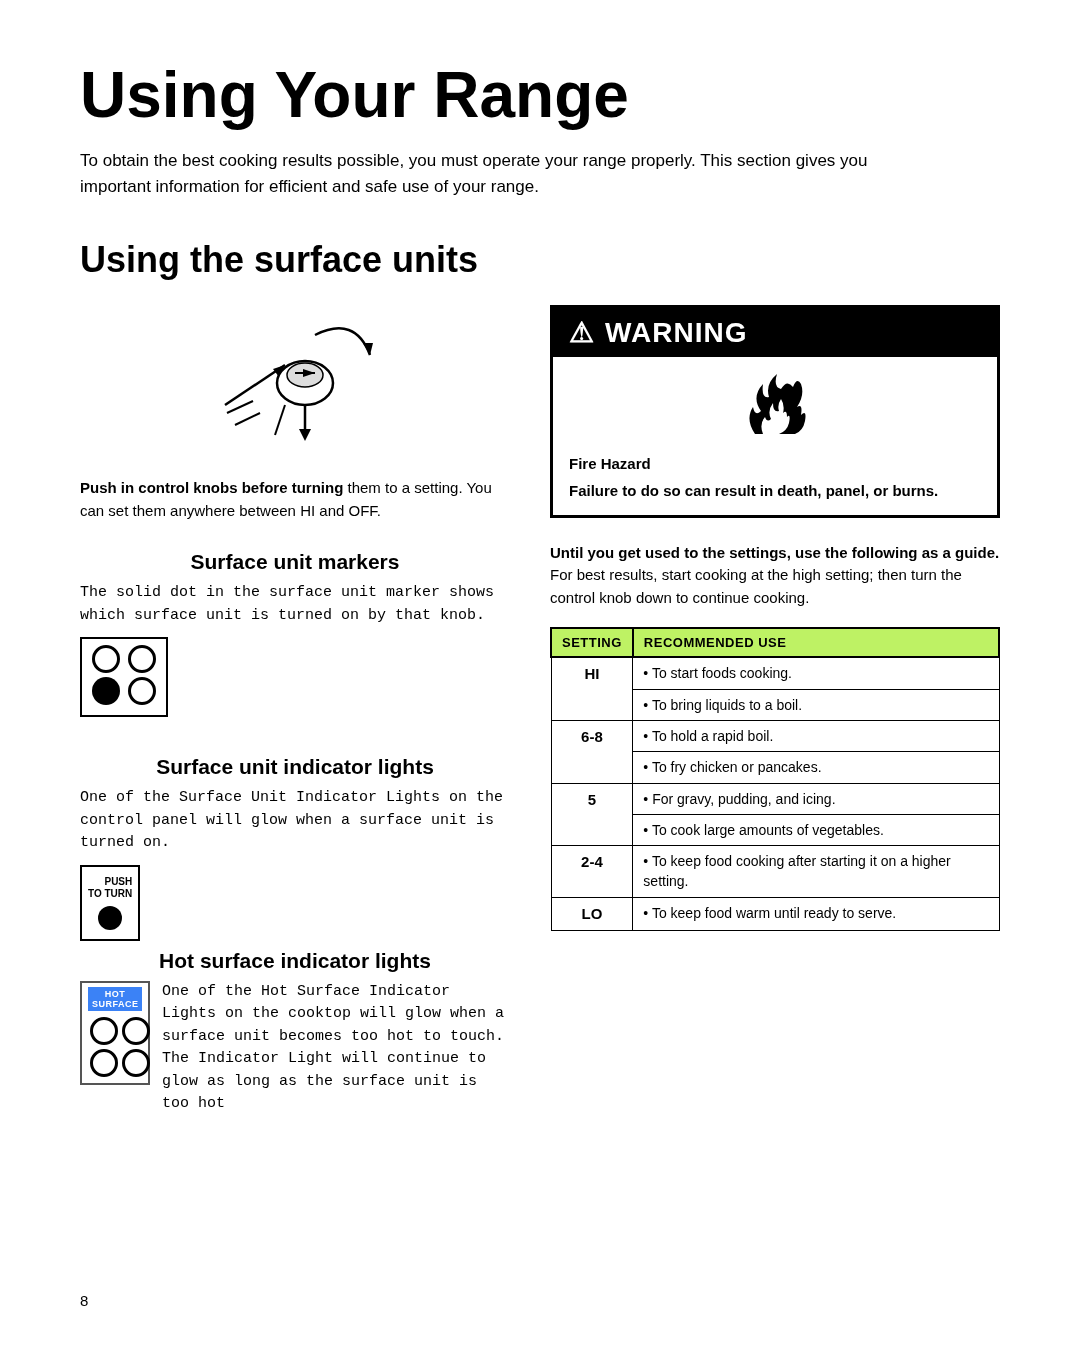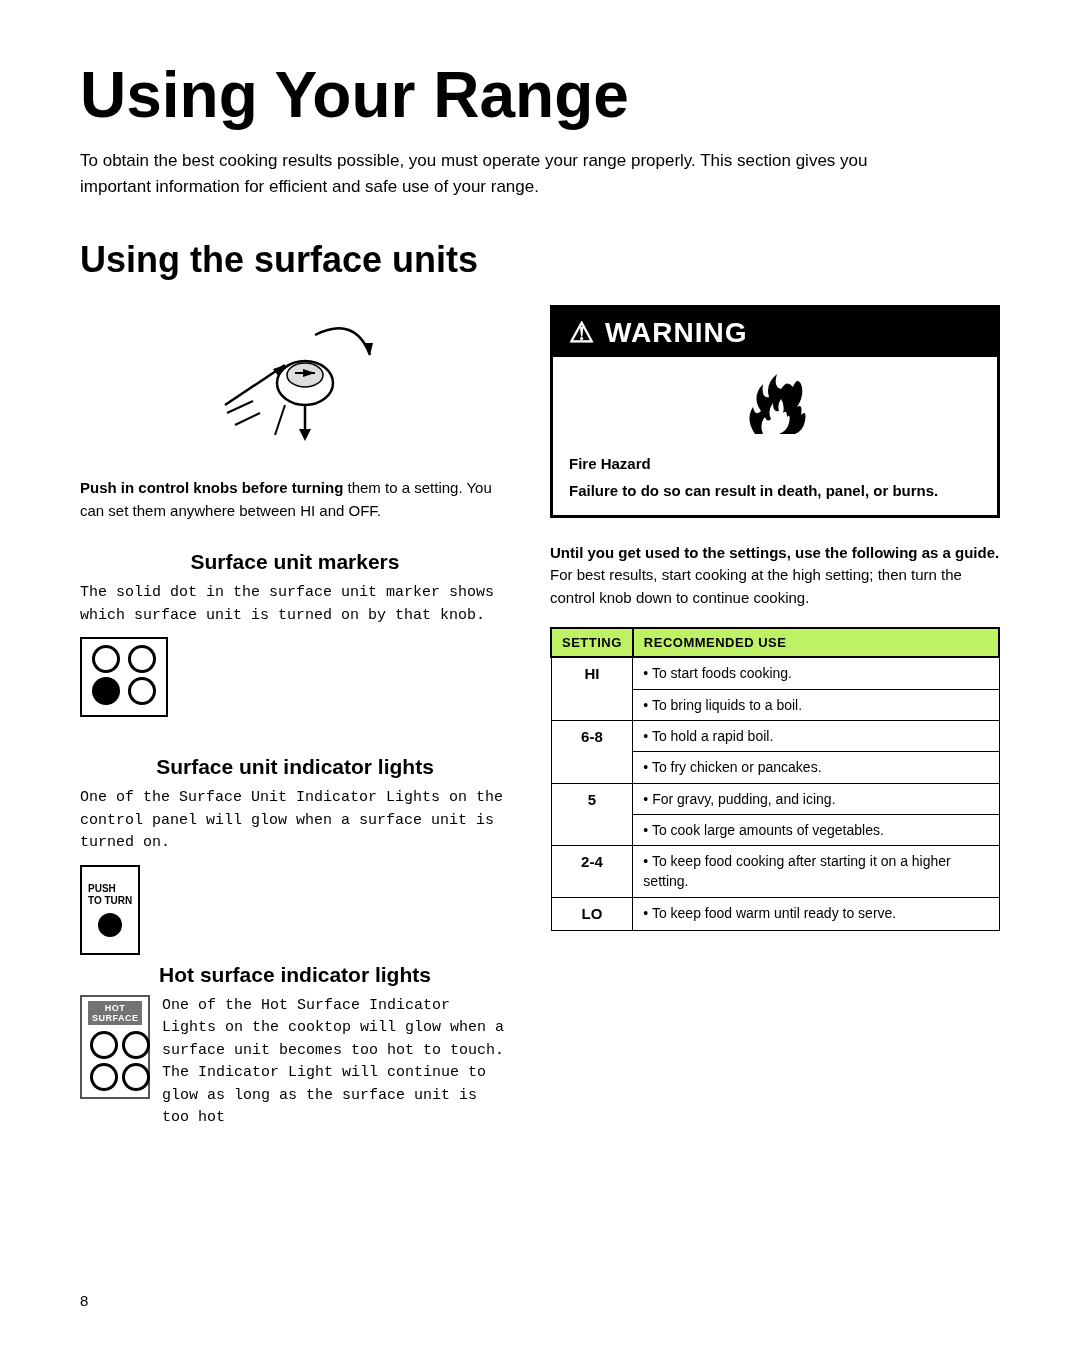--- a/index.html
+++ b/index.html
@@ -105,22 +105,22 @@
     }
     
     .push-turn-diagram {
       display: flex;
       align-items: flex-start;
       gap: 12px;
       margin-bottom: 8px;
     }
     .push-turn-box {
       border: 2px solid #000;
-      padding: 16px 6px;
-      text-align: left;
+      padding: 9px 6px;
+      text-align: right;
       min-width: 60px;
     }
     .push-turn-label {
       font-size: 10px;
       font-weight: bold;
       line-height: 1.2;
     }
     .push-turn-dot {
       width: 24px;
       height: 24px;
@@ -136,21 +136,21 @@
       margin-bottom: 8px;
     }
     .hot-surface-box {
       border: 2px solid #555;
       padding: 4px 6px;
       min-width: 70px;
     }
     .hot-surface-label {
       font-size: 9px;
       font-weight: bold;
-      background: #737373;
+      background: #3b82f6;
       color: #fff;
       text-align: center;
       padding: 2px 4px;
       margin-bottom: 4px;
       letter-spacing: 0.5px;
     }
     .hot-surface-grid {
       display: grid;
       grid-template-columns: 1fr 1fr;
       gap: 4px;

